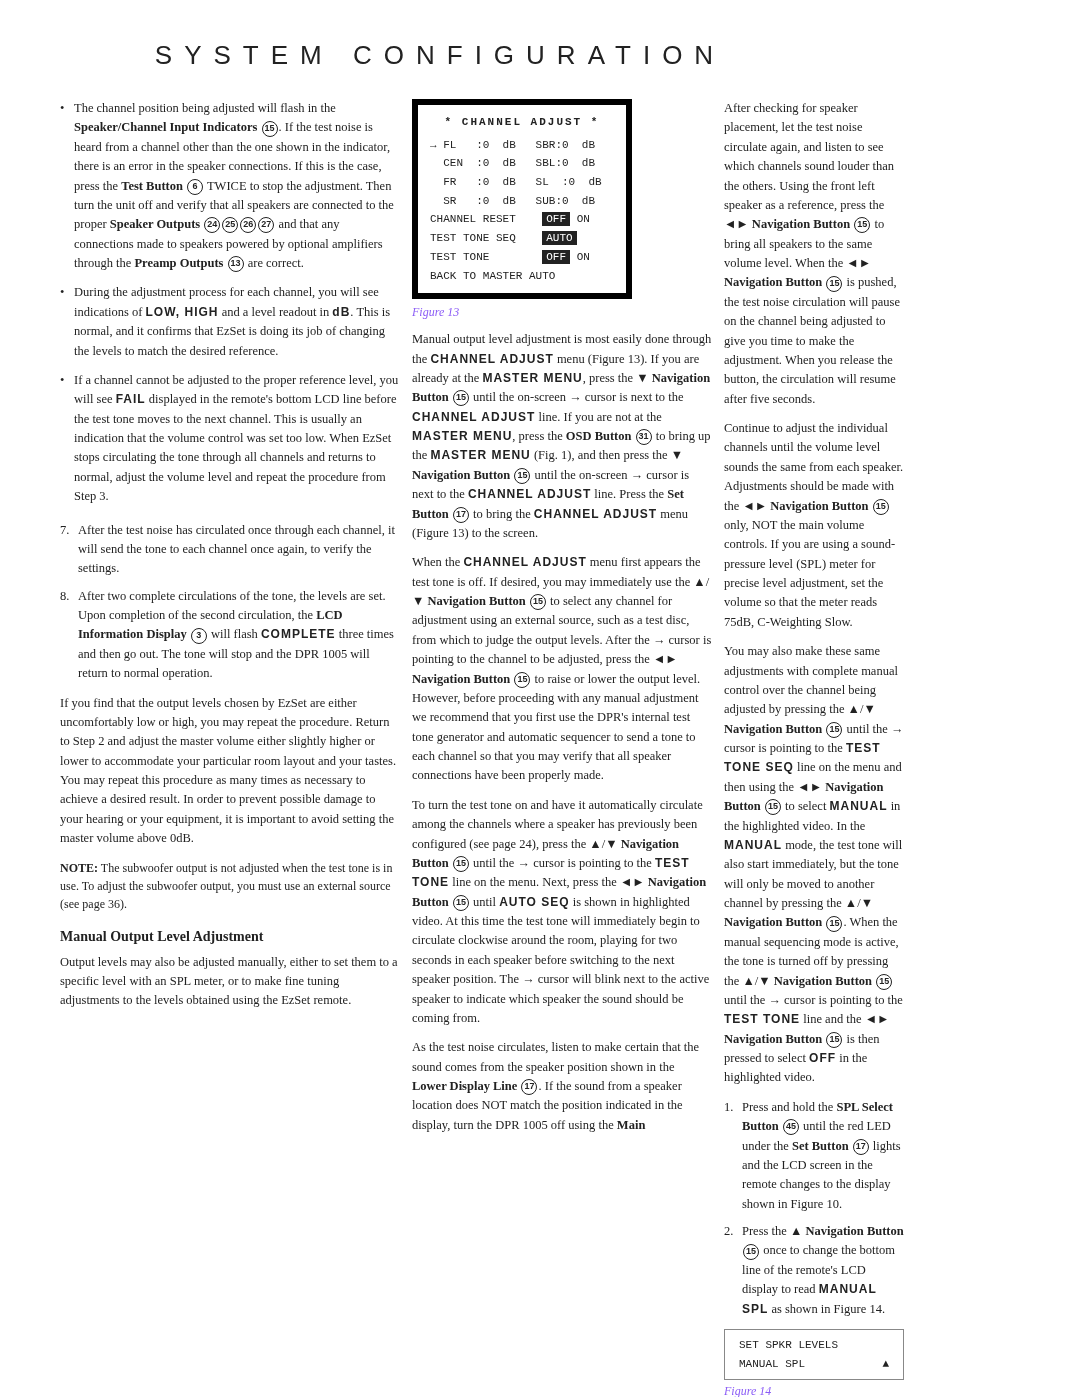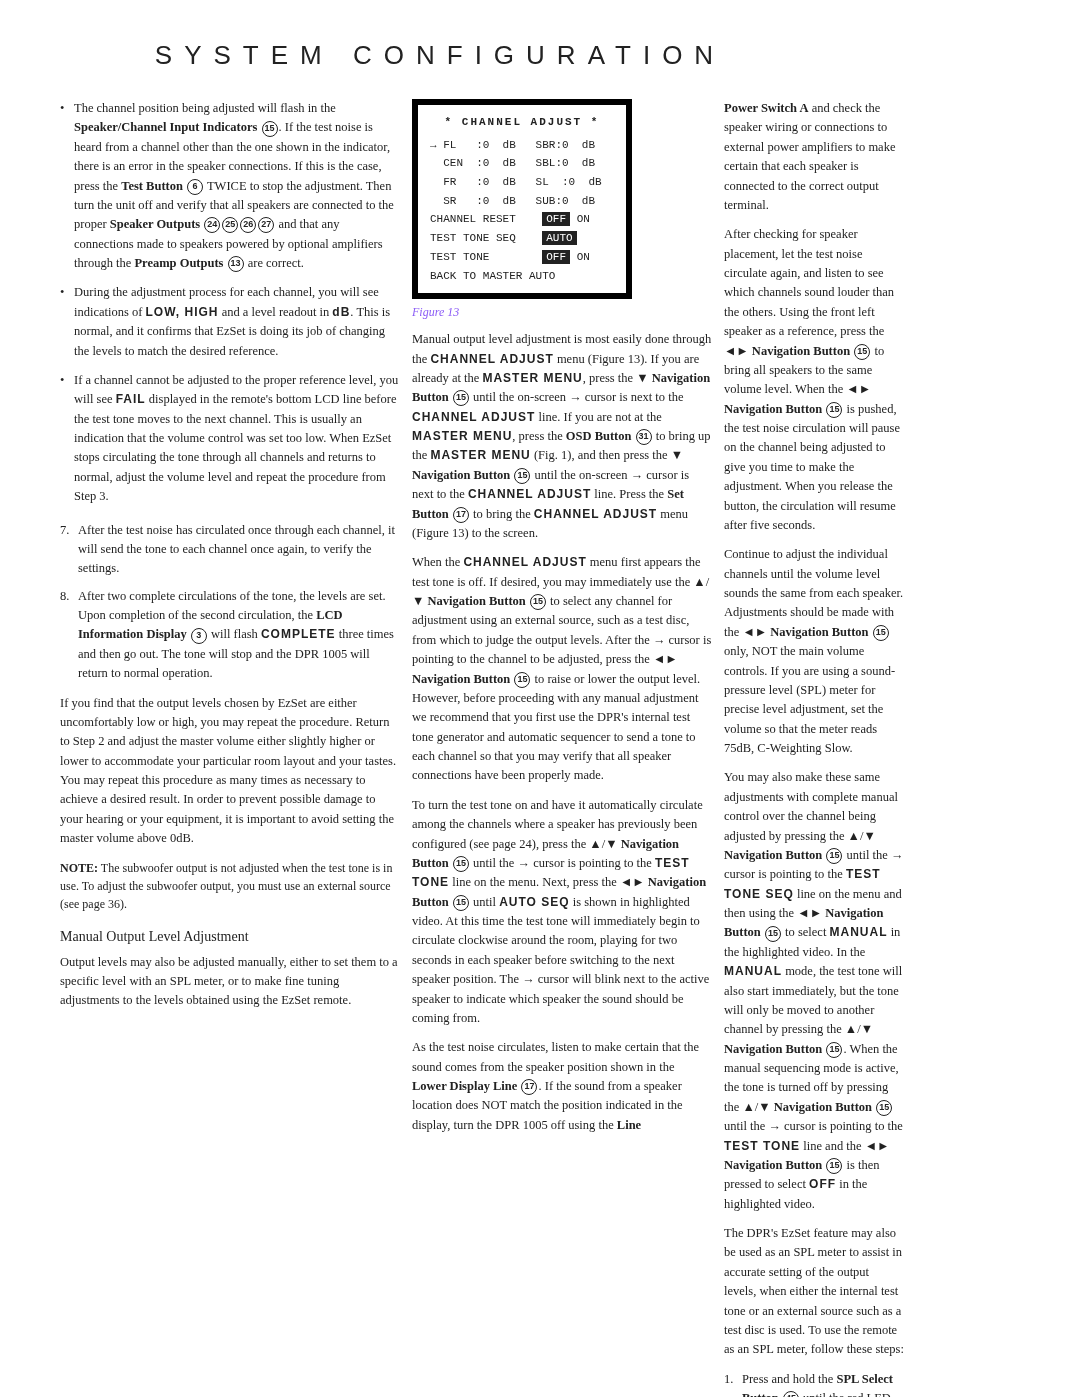--- a/index.html
+++ b/index.html
@@ -90,21 +90,21 @@
       border: 1.5px solid #222;
       border-radius: 50%;
       font-size: 9px;
       font-weight: bold;
       vertical-align: middle;
       font-family: Arial, sans-serif;
       margin: 0 1px;
     }
     .section-heading {
       font-size: 14px;
-      font-weight: normal;
+      font-weight: bold;
       margin-bottom: 8px;
       margin-top: 16px;
     }
     .note {
       font-size: 12px;
       line-height: 1.5;
       margin-bottom: 10px;
     }
     
     .channel-adjust-box {
@@ -243,45 +243,39 @@
 
       <p>
         When the <strong class="bold-caps">CHANNEL ADJUST</strong> menu first appears the test tone is off. If desired, you may immediately use the ▲/▼ <strong>Navigation Button <span class="circled">15</span></strong> to select any channel for adjustment using an external source, such as a test disc, from which to judge the output levels. After the → cursor is pointing to the channel to be adjusted, press the <strong>◄► Navigation Button <span class="circled">15</span></strong> to raise or lower the output level. However, before proceeding with any manual adjustment we recommend that you first use the DPR's internal test tone generator and automatic sequencer to send a tone to each channel so that you may verify that all speaker connections have been properly made.
       </p>
 
       <p>
         To turn the test tone on and have it automatically circulate among the channels where a speaker has previously been configured (see page 24), press the ▲/▼ <strong>Navigation Button <span class="circled">15</span></strong> until the → cursor is pointing to the <strong class="bold-caps">TEST TONE</strong> line on the menu. Next, press the <strong>◄► Navigation Button <span class="circled">15</span></strong> until <strong class="bold-caps">AUTO SEQ</strong> is shown in highlighted video. At this time the test tone will immediately begin to circulate clockwise around the room, playing for two seconds in each speaker before switching to the next speaker position. The → cursor will blink next to the active speaker to indicate which speaker the sound should be coming from.
       </p>
 
       <p>
-        As the test noise circulates, listen to make certain that the sound comes from the speaker position shown in the <strong>Lower Display Line <span class="circled">17</span></strong>. If the sound from a speaker location does NOT match the position indicated in the display, turn the DPR 1005 off using the <strong>Line</strong>
+        As the test noise circulates, listen to make certain that the sound comes from the speaker position shown in the <strong>Lower Display Line <span class="circled">17</span></strong>. If the sound from a speaker location does NOT match the position indicated in the display, turn the DPR 1005 off using the <strong>Main</strong>
       </p>
     </div>
 
     <div class="col-right">
 
-      <p>
-        <strong>Power Switch A</strong> and check the speaker wiring or connections to external power amplifiers to make certain that each speaker is connected to the correct output terminal.
-      </p>
 
       <p>
         After checking for speaker placement, let the test noise circulate again, and listen to see which channels sound louder than the others. Using the front left speaker as a reference, press the <strong>◄► Navigation Button <span class="circled">15</span></strong> to bring all speakers to the same volume level. When the <strong>◄► Navigation Button <span class="circled">15</span></strong> is pushed, the test noise circulation will pause on the channel being adjusted to give you time to make the adjustment. When you release the button, the circulation will resume after five seconds.
       </p>
 
       <p>
         Continue to adjust the individual channels until the volume level sounds the same from each speaker. Adjustments should be made with the <strong>◄► Navigation Button <span class="circled">15</span></strong> only, NOT the main volume controls. If you are using a sound-pressure level (SPL) meter for precise level adjustment, set the volume so that the meter reads 75dB, C-Weighting Slow.
       </p>
 
       <p>
         You may also make these same adjustments with complete manual control over the channel being adjusted by pressing the ▲/▼ <strong>Navigation Button <span class="circled">15</span></strong> until the → cursor is pointing to the <strong class="bold-caps">TEST TONE SEQ</strong> line on the menu and then using the <strong>◄► Navigation Button <span class="circled">15</span></strong> to select <strong class="bold-caps">MANUAL</strong> in the highlighted video. In the <strong class="bold-caps">MANUAL</strong> mode, the test tone will also start immediately, but the tone will only be moved to another channel by pressing the ▲/▼ <strong>Navigation Button <span class="circled">15</span></strong>. When the manual sequencing mode is active, the tone is turned off by pressing the ▲/▼ <strong>Navigation Button <span class="circled">15</span></strong> until the → cursor is pointing to the <strong class="bold-caps">TEST TONE</strong> line and the <strong>◄► Navigation Button <span class="circled">15</span></strong> is then pressed to select <strong class="bold-caps">OFF</strong> in the highlighted video.
       </p>
 
-      <p>
-        The DPR's EzSet feature may also be used as an SPL meter to assist in accurate setting of the output levels, when either the internal test tone or an external source such as a test disc is used. To use the remote as an SPL meter, follow these steps:
-      </p>
 
       <ol class="numbered-list">
         <li>
           <span class="num">1.</span> Press and hold the <strong>SPL Select Button <span class="circled">45</span></strong> until the red LED under the <strong>Set Button <span class="circled">17</span></strong> lights and the LCD screen in the remote changes to the display shown in Figure 10.
         </li>
         <li>
           <span class="num">2.</span> Press the ▲ <strong>Navigation Button <span class="circled">15</span></strong> once to change the bottom line of the remote's LCD display to read <strong class="bold-caps">MANUAL SPL</strong> as shown in Figure 14.
         </li>
       </ol>
 

